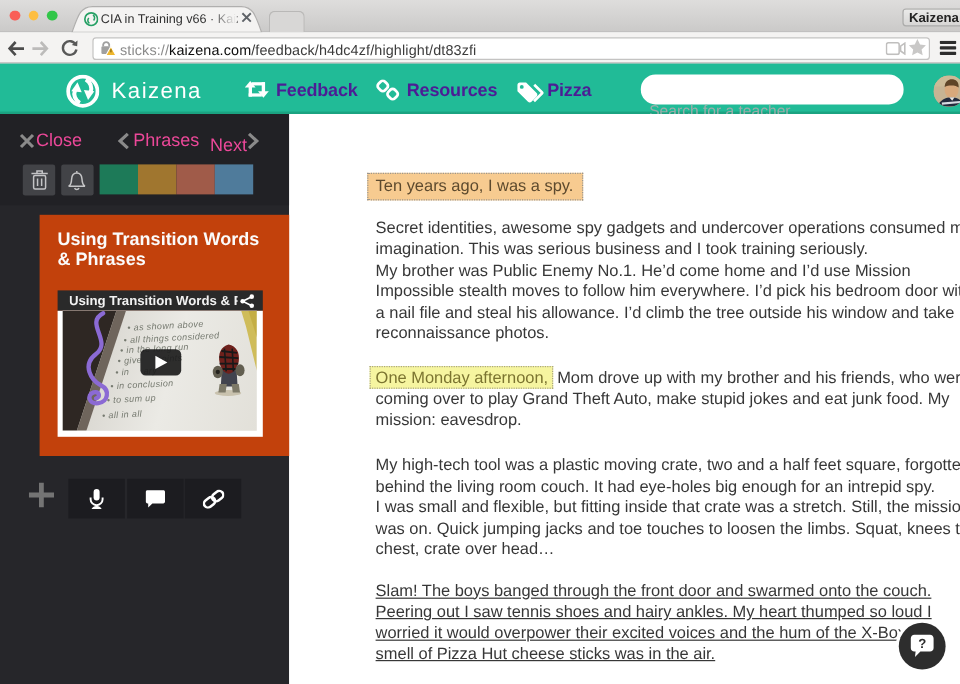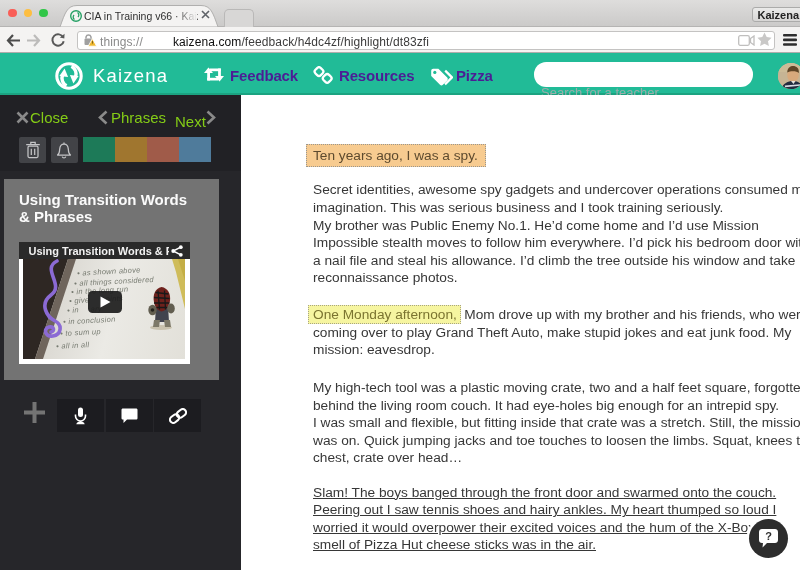--- a/index.html
+++ b/index.html
@@ -19,42 +19,42 @@
   #favicon { left:70px; top:10px; }
   #stubtab { left:224px; top:9px; width:30px; height:18px; background:#d8d7d6;
     border:1px solid #b9b8b7; border-bottom:none; border-radius:5px 5px 0 0; }
   #profbtn { left:752px; top:6.5px; height:15.5px; padding:0 4.5px; line-height:15px;
     background:linear-gradient(#eaeae9,#d7d6d5); border:1px solid #ababaa; border-radius:3px;
     font-size:11px; font-weight:bold; color:#222;}
   #addrrow { left:0; top:27px; width:800px; height:26px; background:#f4f3f2; border-bottom:1px solid #aeadac; }
   #urlbar { left:77px; top:4px; width:698px; height:19px; background:#fff;
     border:1px solid #c4c3c2; border-radius:3px; }
   #urltext { left:100px; top:7.5px; font-size:12px; color:#3c3c3c; letter-spacing:0.1px;}
-  #urltext .sch { color:#8a8a8a; } #urltext .host { color:#0d0d0d;padding-left:30px; }
+  #urltext .sch { color:#8a8a8a; } #urltext .host { color:#0d0d0d; }
   
   #nav { left:0; top:53px; width:800px; height:42px; background:#21bb97; border-bottom:2px solid #1ba381; }
   #navlogo { left:55px; top:9px; }
   #navbrand { left:93px; top:11.5px; font-size:18.5px; color:#fff; letter-spacing:1.2px; }
   .navitem { top:14px; font-size:15px; font-weight:bold; color:#4c1d95; letter-spacing:-0.15px;}
   #searchbox { left:534px; top:9px; width:219px; height:24.5px; background:#fff; border-radius:12.25px; }
   #searchph { left:7px; top:4.5px; font-size:13px; color:#9badaa;margin-top:18px; }
   #avatar { left:778px; top:10px; width:26px; height:26px; border-radius:50%; overflow:hidden; background:#c5b394;}
 
   
   #sidebar { left:0; top:95px; width:241px; height:475px; background:#26262a; }
   #sbheader { left:0; top:0; width:241px; height:76px; background:#212125; }
-  .sbgrey { color:#84cc16; font-size:15px; }
+  .sbgrey { color:#ec4899; font-size:15px; }
   #closelbl { left:30px; top:14px; }
   #prevlbl { left:111px; top:14px; }
   #nextlbl { left:175px; top:18px; }
   .toolbtn { top:42px; width:27px; height:26px; background:#424347; border-radius:2px; }
   #swatches { left:83px; top:42px; height:24.5px; }
   .sw { float:left; width:32.1px; height:24.5px; }
 
-  #card { left:4px; top:84px; width:215px; height:201px; background:#737373; }
+  #card { left:33px; top:84px; width:215px; height:201px; background:#c2410c; }
   #cardtitle { left:15px; top:12px; font-size:15px; font-weight:bold; color:#fbfbfb; line-height:17px; letter-spacing:0px;}
   #video { left:15px; top:63px; width:171px; height:122px; }
   #vtitle { left:0; top:0; width:171px; height:17px; background:#2a2a2a; }
   #vtitletext { left:9.5px; top:3px; font-size:11px; font-weight:bold; color:#f2f2f2; width:140px; white-space:nowrap; overflow:hidden;}
   #vthumb { left:0; top:17px; width:171px; height:105px; background:#fff; }
   #photo { left:4px; top:0px; width:162px; height:100px; background:#efeeea; overflow:hidden;}
   .hw { position:absolute; font-size:7.5px; font-style:italic; color:#767a70; letter-spacing:0.3px; white-space:nowrap; transform:rotate(-3deg);}
   #playbtn { left:64.5px; top:31.5px; width:34.5px; height:22px; background:rgba(28,28,28,0.92); border-radius:4.5px; }
 
   #plusrow { left:0; top:304px; width:241px; height:34px; }
@@ -103,21 +103,21 @@
       <path d="M13.2 5.4 A5.7 5.7 0 1 0 13.7 9.2" fill="none" stroke="#585858" stroke-width="2"></path>
       <path d="M14.6 1.8 L14.3 6.6 L9.8 5.5 Z" fill="#585858"></path>
     </svg>
     <div class="abs" id="urlbar"></div>
     <svg class="abs" style="left:83px;top:5.5px;" width="14" height="14" viewBox="0 0 14 14">
       <rect x="1.5" y="5.5" width="8" height="6.5" rx="1" fill="#a0a0a0"></rect>
       <path d="M3 5.5 V4 A2.6 2.6 0 0 1 8 4 V5.5" fill="none" stroke="#a0a0a0" stroke-width="1.5"></path>
       <path d="M5.2 13.2 L13.6 13.2 L9.4 5.6 Z" fill="#efb72d" stroke="#fff" stroke-width="0.9"></path>
       <rect x="9" y="8" width="0.9" height="2.6" fill="#7a5c10"></rect>
     </svg>
-    <div class="abs" id="urltext"><span class="sch">things://</span><span class="host">kaizena.com</span>/feedback/h4dc4zf/highlight/dt83zfi</div>
+    <div class="abs" id="urltext"><span class="sch">sticks://</span><span class="host">kaizena.com</span>/feedback/h4dc4zf/highlight/dt83zfi</div>
     <svg class="abs" style="left:738px;top:8px;" width="17" height="11" viewBox="0 0 17 11">
       <rect x="0.7" y="0.7" width="10.6" height="9.6" rx="1.5" fill="none" stroke="#c0bfbe" stroke-width="1.3"></rect>
       <path d="M12.5 3.5 L16 1 V10 L12.5 7.5 Z" fill="none" stroke="#c0bfbe" stroke-width="1.3"></path>
     </svg>
     <svg class="abs" style="left:757px;top:5px;" width="15" height="15" viewBox="0 0 15 15">
       <path d="M7.5 0.5 L9.7 5 L14.6 5.7 L11 9.2 L11.9 14.1 L7.5 11.8 L3.1 14.1 L4 9.2 L0.4 5.7 L5.3 5 Z" fill="#c9c8c7"></path>
     </svg>
     <svg class="abs" style="left:783px;top:7px;" width="14" height="13">
       <rect x="0" y="0" width="14" height="2.6" rx="1" fill="#2d2d2d"></rect>
       <rect x="0" y="4.6" width="14" height="2.6" rx="1" fill="#2d2d2d"></rect>

